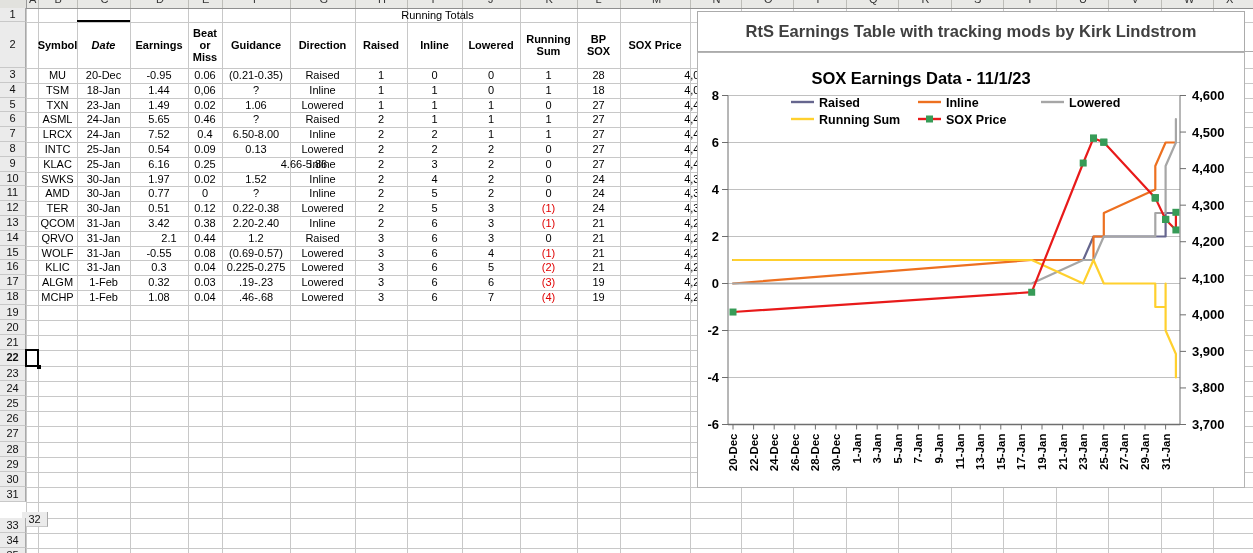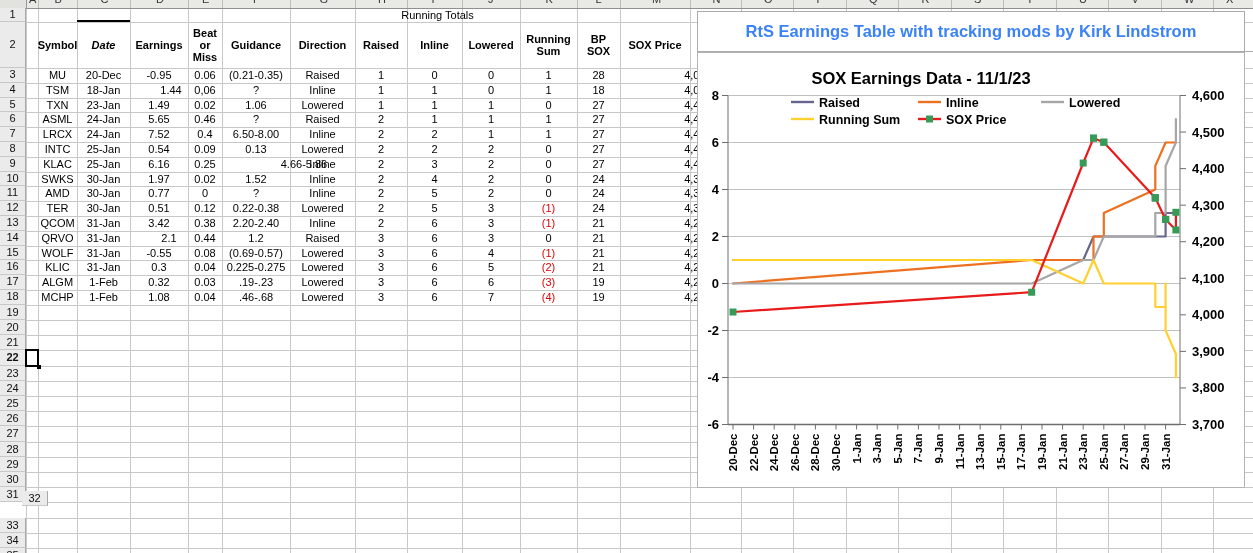--- a/index.html
+++ b/index.html
@@ -14,21 +14,21 @@
   .hline{position:absolute;height:1px;background:#C8C8C8;z-index:0;}
   .vline{position:absolute;width:1px;background:#C8C8C8;z-index:0;}
   .cell{position:absolute;overflow:hidden;white-space:nowrap;text-align:center;z-index:1;}
   .hdr{font-weight:bold;display:flex;align-items:center;justify-content:center;line-height:12px;white-space:pre-line;}
   .neg{color:#E00000;}
   .thickborder{position:absolute;background:#000;z-index:2;}
   .selbox{position:absolute;border:2px solid #000;box-sizing:border-box;z-index:3;background:transparent;}
   .selhandle{position:absolute;width:4px;height:4px;background:#000;z-index:4;}
   .titlebox{position:absolute;left:697px;top:11px;width:548px;height:41px;background:#fff;
             border:1px solid #ABABAB;box-sizing:border-box;z-index:2;display:flex;align-items:center;justify-content:center;}
-  .titlebox div{font-size:16.5px;font-weight:bold;color:#3b82f6;}
+  .titlebox div{font-size:16.5px;font-weight:bold;color:#404040;}
   .titleboxext{position:absolute;left:1245px;top:51px;width:8px;height:1px;background:#ABABAB;z-index:2;}
   .chartbox{position:absolute;left:697px;top:52px;width:548px;height:436px;background:#fff;
             border:1px solid #B4B4B4;box-sizing:border-box;z-index:2;}
   svg text{font-family:"Liberation Sans","DejaVu Sans",sans-serif;}
 </style>
 </head>
 <body>
 
 <div id="sheet">
   <div class="colstrip" id="colstrip">
@@ -170,21 +170,21 @@
       <div class="rowhdr" style="top: 350.4px; height: 15.2px; line-height: 14.2px; font-weight: bold;">22</div>
       <div class="rowhdr" style="top: 365.6px; height: 15.2px; line-height: 14.2px;">23</div>
       <div class="rowhdr" style="top: 380.8px; height: 15.2px; line-height: 14.2px;">24</div>
       <div class="rowhdr" style="top: 396px; height: 15.2px; line-height: 14.2px;">25</div>
       <div class="rowhdr" style="top: 411.2px; height: 15.2px; line-height: 14.2px;">26</div>
       <div class="rowhdr" style="top: 426.4px; height: 15.2px; line-height: 14.2px;">27</div>
       <div class="rowhdr" style="top: 441.6px; height: 15.2px; line-height: 14.2px;">28</div>
       <div class="rowhdr" style="top: 456.8px; height: 15.2px; line-height: 14.2px;">29</div>
       <div class="rowhdr" style="top: 472px; height: 15.2px; line-height: 14.2px;">30</div>
       <div class="rowhdr" style="top: 487.2px; height: 15.2px; line-height: 14.2px;">31</div>
-      <div class="rowhdr" style="top: 491px; height: 15.2px; line-height: 14.2px; margin-left: 22px;">32</div>
+      <div class="rowhdr" style="top: 512px; height: 15.2px; line-height: 14.2px; margin-left: 22px;">32</div>
       <div class="rowhdr" style="top: 517.6px; height: 15.2px; line-height: 14.2px;">33</div>
       <div class="rowhdr" style="top: 532.8px; height: 15.2px; line-height: 14.2px;">34</div>
       <div class="rowhdr" style="top: 548px; height: 15.2px; line-height: 14.2px;">35</div>
     </div>
   <div id="tablecells">
       <div class="cell " style="left: 355px; top: 8px; width: 165px; height: 14px; line-height: 14px;">Running Totals</div>
       <div class="cell hdr" style="left: 38px; top: 22px; width: 39px; height: 46px; line-height: 12px;">Symbol</div>
       <div class="cell hdr" style="left: 77px; top: 22px; width: 53px; height: 46px; line-height: 12px; font-style: italic;">Date</div>
       <div class="cell hdr" style="left: 130px; top: 22px; width: 58px; height: 46px; line-height: 12px;">Earnings</div>
       <div class="cell hdr" style="left: 188px; top: 22px; width: 34px; height: 46px; line-height: 12px;">Beat
@@ -207,21 +207,21 @@
       <div class="cell " style="left: 222px; top: 68px; width: 68px; height: 14.8px; line-height: 14.8px;">(0.21-0.35)</div>
       <div class="cell " style="left: 290px; top: 68px; width: 65px; height: 14.8px; line-height: 14.8px;">Raised</div>
       <div class="cell " style="left: 355px; top: 68px; width: 52px; height: 14.8px; line-height: 14.8px;">1</div>
       <div class="cell " style="left: 407px; top: 68px; width: 55px; height: 14.8px; line-height: 14.8px;">0</div>
       <div class="cell " style="left: 462px; top: 68px; width: 58px; height: 14.8px; line-height: 14.8px;">0</div>
       <div class="cell " style="left: 520px; top: 68px; width: 57px; height: 14.8px; line-height: 14.8px;">1</div>
       <div class="cell " style="left: 577px; top: 68px; width: 43px; height: 14.8px; line-height: 14.8px;">28</div>
       <div class="cell " style="left: 620px; top: 68px; width: 107px; height: 14.8px; line-height: 14.8px; text-align: right; padding-right: 6px;">4,007.65</div>
       <div class="cell " style="left: 38px; top: 82.8px; width: 39px; height: 14.8px; line-height: 14.8px;">TSM</div>
       <div class="cell " style="left: 77px; top: 82.8px; width: 53px; height: 14.8px; line-height: 14.8px;">18-Jan</div>
-      <div class="cell " style="left: 130px; top: 82.8px; width: 58px; height: 14.8px; line-height: 14.8px; padding-left: 12px;">1.44</div>
+      <div class="cell " style="left: 130px; top: 82.8px; width: 58px; height: 14.8px; line-height: 14.8px;">1.44</div>
       <div class="cell " style="left: 188px; top: 82.8px; width: 34px; height: 14.8px; line-height: 14.8px;">0,06</div>
       <div class="cell " style="left: 222px; top: 82.8px; width: 68px; height: 14.8px; line-height: 14.8px;">?</div>
       <div class="cell " style="left: 290px; top: 82.8px; width: 65px; height: 14.8px; line-height: 14.8px;">Inline</div>
       <div class="cell " style="left: 355px; top: 82.8px; width: 52px; height: 14.8px; line-height: 14.8px;">1</div>
       <div class="cell " style="left: 407px; top: 82.8px; width: 55px; height: 14.8px; line-height: 14.8px;">1</div>
       <div class="cell " style="left: 462px; top: 82.8px; width: 58px; height: 14.8px; line-height: 14.8px;">0</div>
       <div class="cell " style="left: 520px; top: 82.8px; width: 57px; height: 14.8px; line-height: 14.8px;">1</div>
       <div class="cell " style="left: 577px; top: 82.8px; width: 43px; height: 14.8px; line-height: 14.8px;">18</div>
       <div class="cell " style="left: 620px; top: 82.8px; width: 107px; height: 14.8px; line-height: 14.8px; text-align: right; padding-right: 6px;">4,061.79</div>
       <div class="cell " style="left: 38px; top: 97.6px; width: 39px; height: 14.8px; line-height: 14.8px;">TXN</div>

